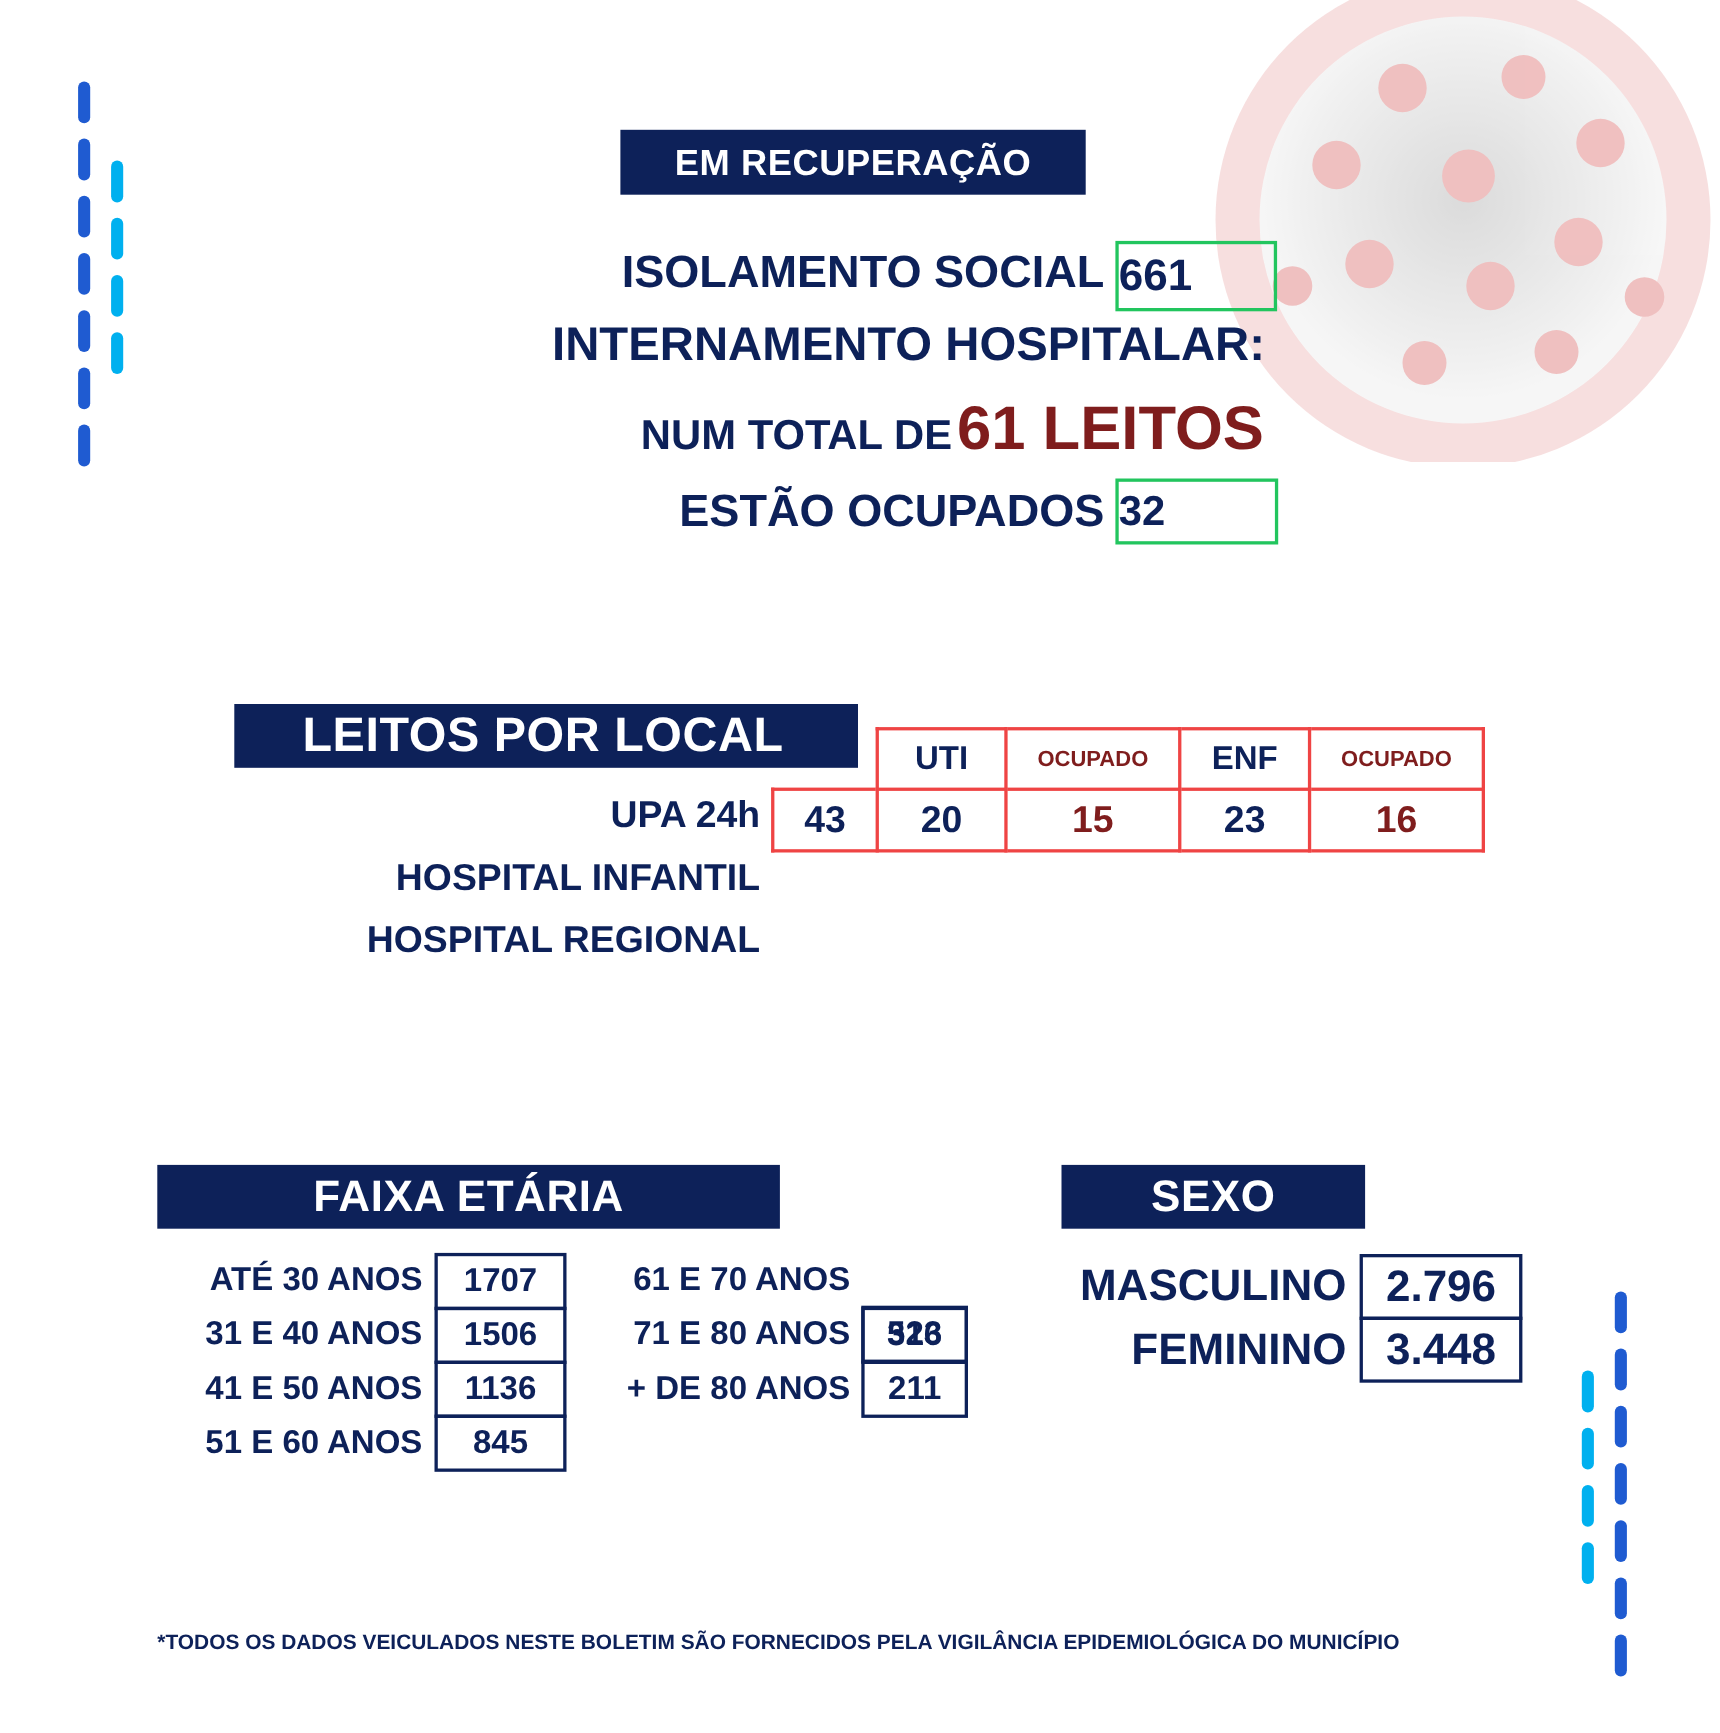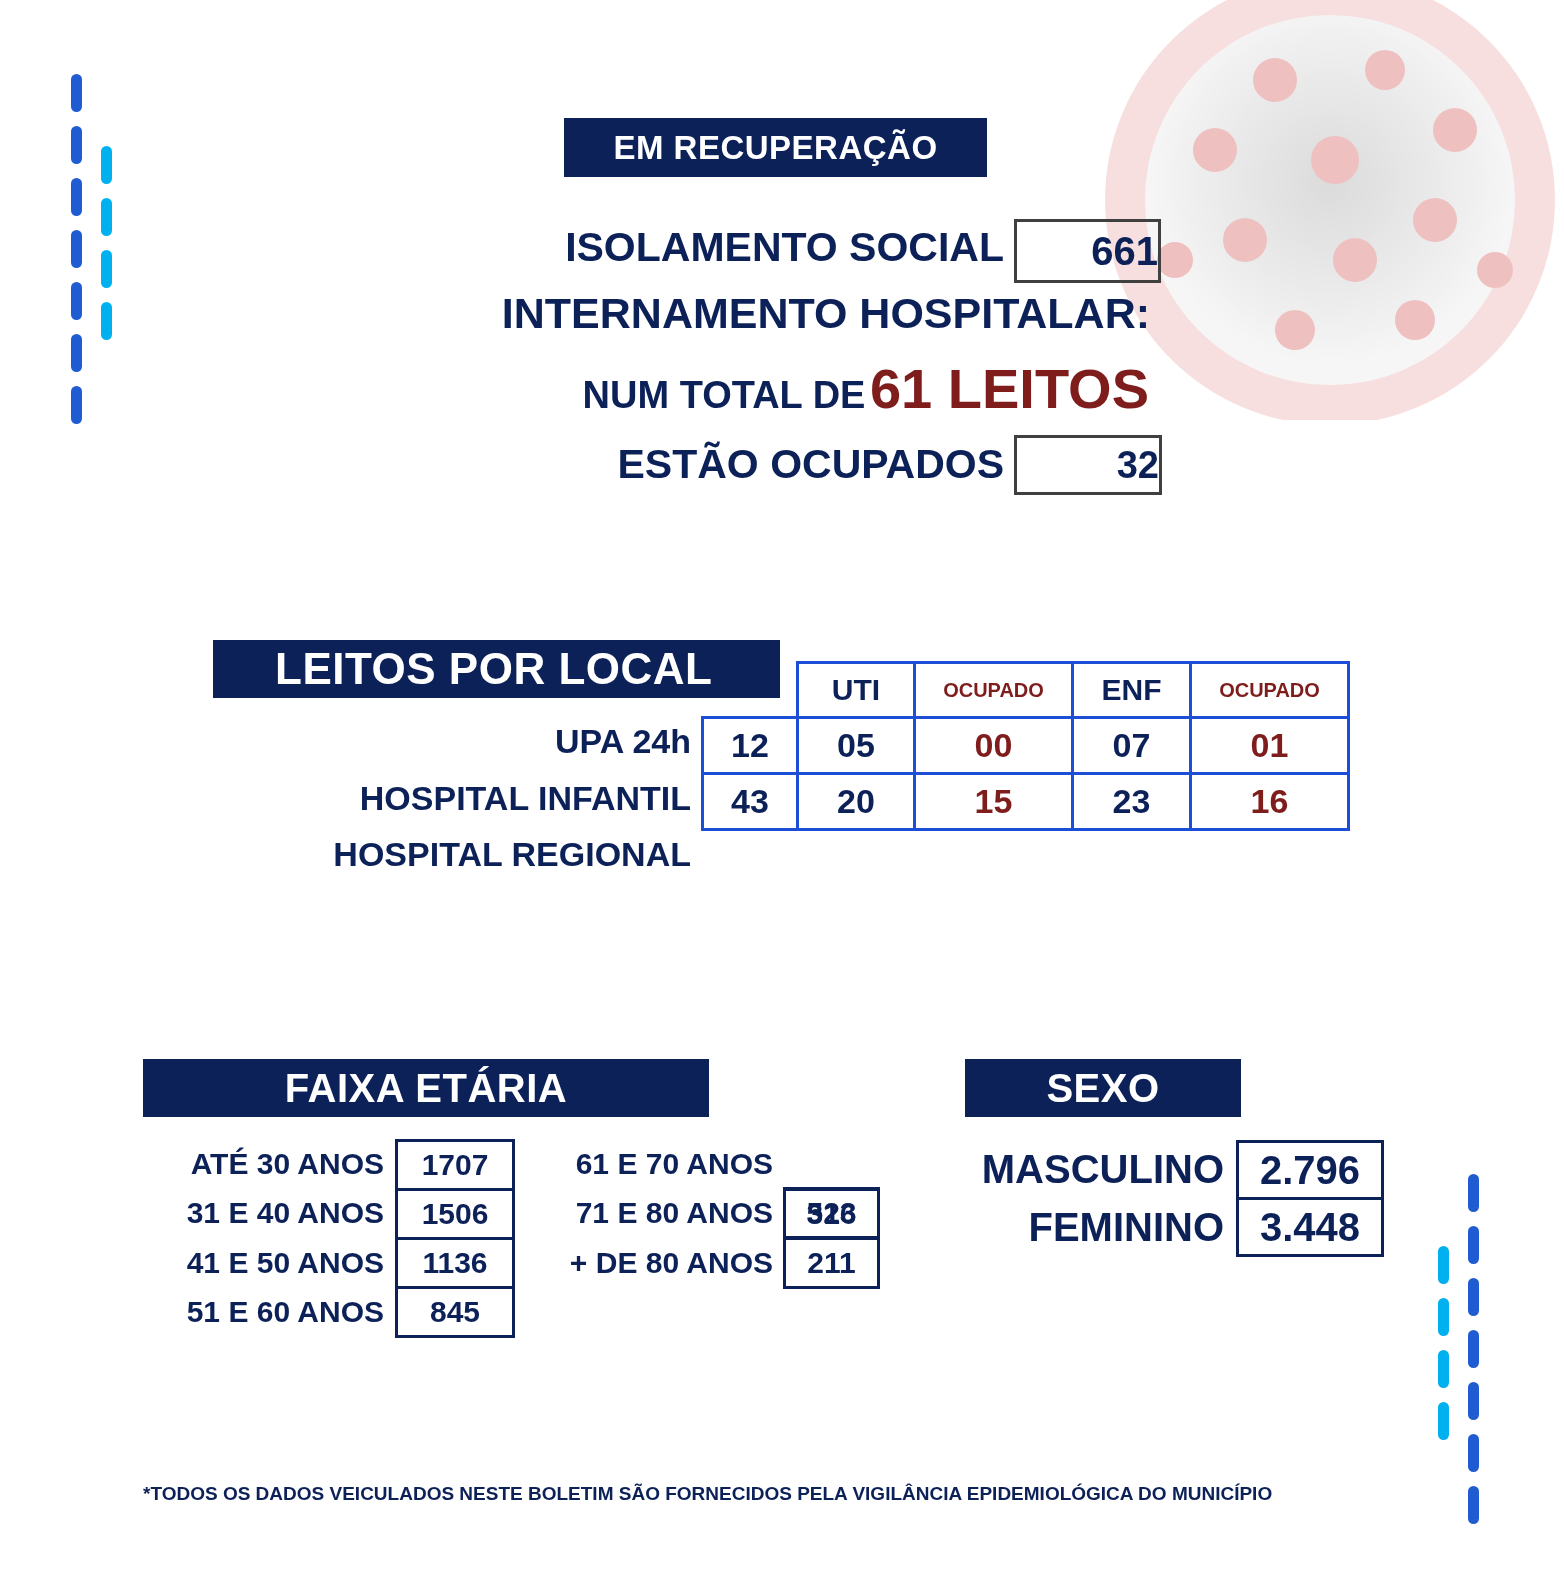--- a/index.html
+++ b/index.html
@@ -16,24 +16,24 @@
   }
   .virus {
     position: absolute; left: 1085px; top: 0; width: 480px; height: 420px; opacity: 0.35;
   }
   .dash-col { position: absolute; display: flex; flex-direction: column; gap: 14px; }
   .dash { width: 11px; height: 38px; border-radius: 6px; }
   .dash.dark { background: #1f5bd1; }
   .dash.light { background: #00b0ef; }
 
   .big-label { position: absolute; font-weight: 700; font-size: 41px; text-align: right; white-space: nowrap; }
-  .box { position: absolute; border: 3px solid #404040; display: flex; align-items: center; justify-content: flex-end; font-weight: 700; box-sizing: border-box; }
+  .box { position: absolute; border: 3px solid #22c55e; display: flex; align-items: center; justify-content: flex-start; font-weight: 700; box-sizing: border-box; }
 
   table.beds { position: absolute; border-collapse: collapse; }
-  table.beds td { border: 3px solid #1d4ed8; text-align: center; font-weight: 700; padding: 0; }
+  table.beds td { border: 3px solid #ef4444; text-align: center; font-weight: 700; padding: 0; }
   table.beds td.empty { border: none; }
   .hdr { font-size: 30px; height: 52px; }
   .hdr.small { font-size: 20px; }
   .val { font-size: 34px; height: 53px; }
 
   .row-label { position: absolute; font-weight: 700; font-size: 34px; text-align: right; white-space: nowrap; }
 
   .age-label { position: absolute; font-weight: 700; font-size: 30px; text-align: right; white-space: nowrap; }
   .age-box { position: absolute; border: 3px solid #0d2159; box-sizing: border-box; display: flex; align-items: center; justify-content: center; font-weight: 700; font-size: 30px; }
 
@@ -136,27 +136,20 @@
   </colgroup>
   <tbody>
       <tr>
     <td class="empty"></td>
     <td class="hdr navy">UTI</td>
     <td class="hdr small red">OCUPADO</td>
     <td class="hdr navy">ENF</td>
     <td class="hdr small red">OCUPADO</td>
   </tr>
   <tr>
-    <td class="val navy">12</td>
-    <td class="val navy">05</td>
-    <td class="val red">00</td>
-    <td class="val navy">07</td>
-    <td class="val red">01</td>
-  </tr>
-  <tr>
     <td class="val navy">43</td>
     <td class="val navy">20</td>
     <td class="val red">15</td>
     <td class="val navy">23</td>
     <td class="val red">16</td>
   </tr>
 </tbody>
   </table>
 
 <div class="row-label navy" style="right:873px; top:722px;">UPA 24h</div>

